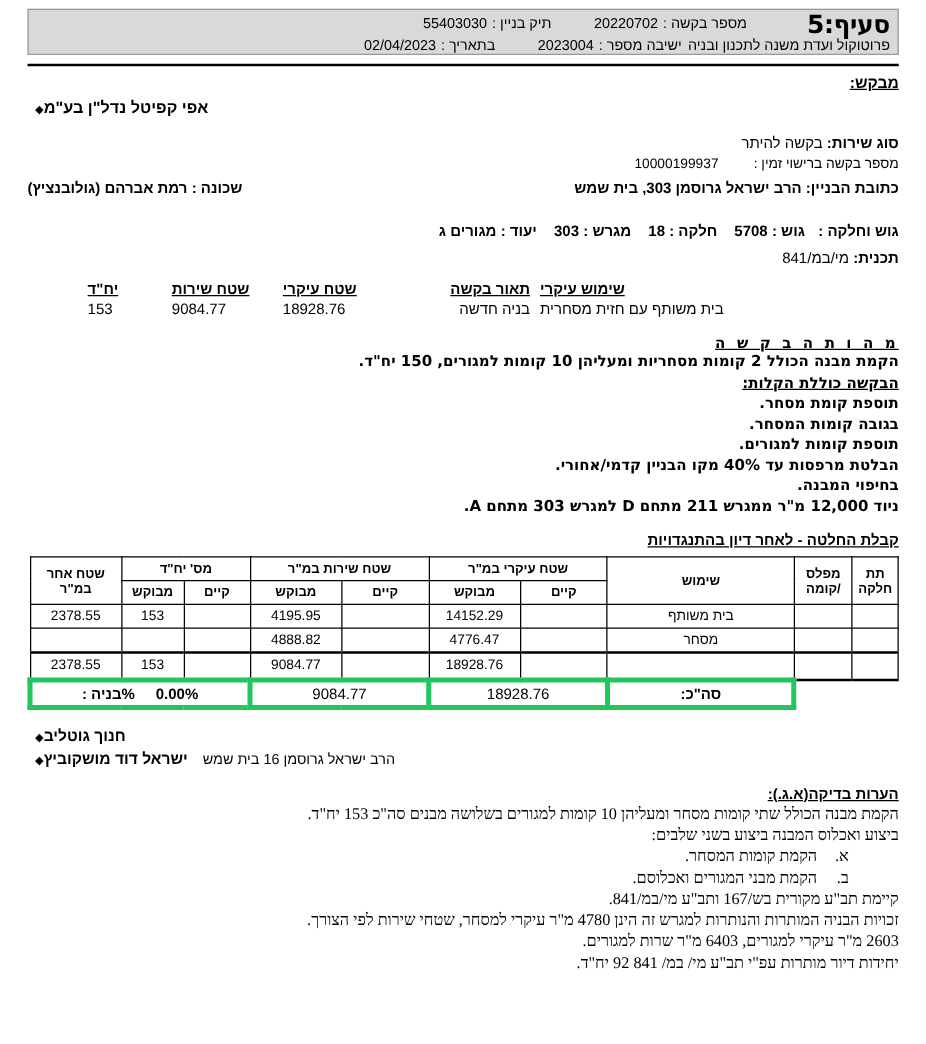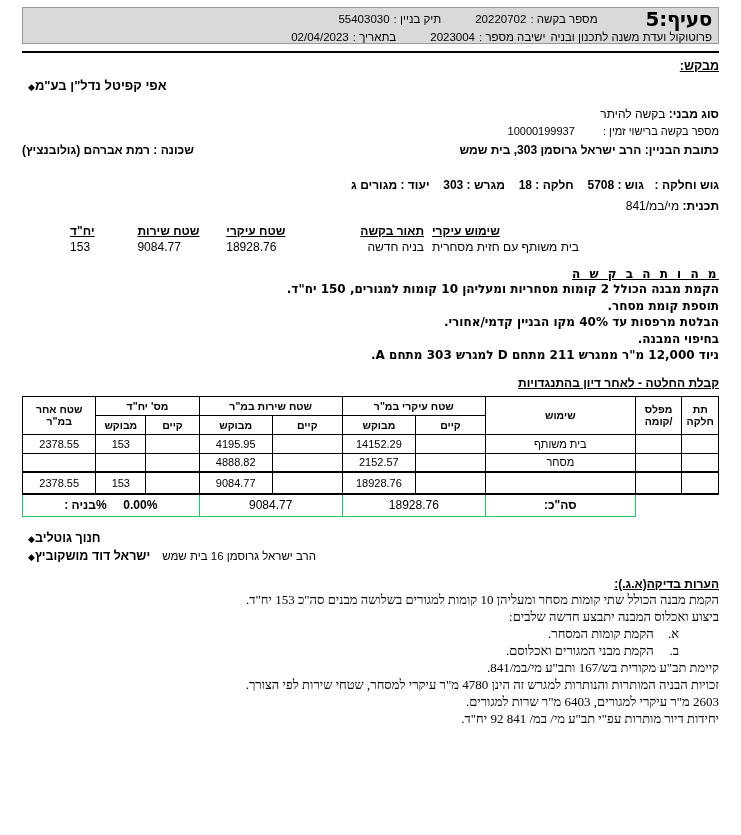--- a/index.html
+++ b/index.html
@@ -201,21 +201,21 @@
   }
   tr.total-row td {
     border-top: 2px solid #000;
     border-bottom: 2px solid #000;
     height: 22px;
   }
   td.thick-right { border-right: 2px solid #000; }
   td.thick-left  { border-left: 2px solid #000; }
   td.noborder { border: none; }
   tr.sum-row td {
-    border: 1px solid #22c55e;
+    border: 4px solid #22c55e;
     font-weight: bold;
     height: 22px;
     font-size: 12px;
   }
   tr.sum-row td.plain { font-weight: normal; }
 
   
   .notes-title {
     font-weight: bold;
     text-decoration: underline;
@@ -264,21 +264,21 @@
   <div class="sp4"></div>
   <div class="bullet-line" style="justify-content:flex-start;padding-right:0;">
     <span style="flex:1"></span>
     <span class="applicant-name">אפי קפיטל נדל"ן בע"מ</span>
     <span class="bullet-dot">◆</span>
   </div>
 
   <div class="sp12"></div>
 
   <div class="kv right">
-    <span class="k">סוג מבני:</span>
+    <span class="k">סוג שירות:</span>
     <span class="v">בקשה להיתר</span>
   </div>
 
   <div class="right" style="font-size:11px;line-height:16px;padding-left:95px;">
     <span>מספר בקשה ברישוי זמין :</span>
     <span style="display:inline-block;width:22px"></span>
     <span>10000199937</span>
   </div>
 
   <div class="split" style="margin-top:3px;">
@@ -335,21 +335,24 @@
         <td class="mt-c5">153</td>
         <td class="mt-c6"></td>
       </tr>
     </tbody>
   </table>
 
   <div class="sp12"></div>
 
   <div class="essence-title right">מ ה ו ת   ה ב ק ש ה</div>
   <div class="essence-line">הקמת מבנה הכולל 2 קומות מסחריות ומעליהן 10 קומות למגורים, 150 יח"ד.</div>
+  <div class="essence-line u">הבקשה כוללת הקלות:</div>
   <div class="essence-line">תוספת קומת מסחר.</div>
+  <div class="essence-line">בגובה קומות המסחר.</div>
+  <div class="essence-line">תוספת קומות למגורים.</div>
   <div class="essence-line">הבלטת מרפסות עד 40% מקו הבניין קדמי/אחורי.</div>
   <div class="essence-line">בחיפוי המבנה.</div>
   <div class="essence-line">ניוד 12,000 מ"ר ממגרש 211 מתחם D למגרש 303 מתחם A.</div>
 
   <div class="sp12"></div>
 
   <div class="dec-title right">קבלת החלטה - לאחר דיון בהתנגדויות</div>
 
   <div style="height:6px"></div>
 
@@ -396,21 +399,21 @@
         <td>4195.95</td>
         <td></td>
         <td>153</td>
         <td>2378.55</td>
       </tr>
       <tr>
         <td></td>
         <td></td>
         <td class="use-cell">מסחר</td>
         <td></td>
-        <td>2152.57</td>
+        <td>4776.47</td>
         <td></td>
         <td>4888.82</td>
         <td></td>
         <td></td>
         <td></td>
       </tr>
       <tr class="total-row">
         <td class="noborder"></td>
         <td class="noborder"></td>
         <td class="noborder"></td>
@@ -449,21 +452,21 @@
     <span style="font-size:11.5px;font-weight:normal;">הרב ישראל גרוסמן 16  בית שמש</span>
     <span style="display:inline-block;width:12px"></span>
     <span style="font-size:12.5px;font-weight:bold;">ישראל דוד מושקוביץ</span>
     <span class="bullet-dot">◆</span>
   </div>
 
   <div style="height:13px"></div>
 
   <div class="notes-title right">הערות בדיקה(א.ג.):</div>
   <div class="serif-line">הקמת מבנה הכולל שתי קומות מסחר ומעליהן 10 קומות למגורים בשלושה מבנים סה"כ 153 יח"ד.</div>
-  <div class="serif-line">ביצוע ואכלוס המבנה יתבצע חדשה  שלבים:</div>
+  <div class="serif-line">ביצוע ואכלוס המבנה ביצוע בשני  שלבים:</div>
 
   <div class="serif-item">
     <span class="marker">א.</span>
     <span>הקמת קומות המסחר.</span>
   </div>
   <div class="serif-item">
     <span class="marker">ב.</span>
     <span>הקמת מבני המגורים ואכלוסם.</span>
   </div>
 

